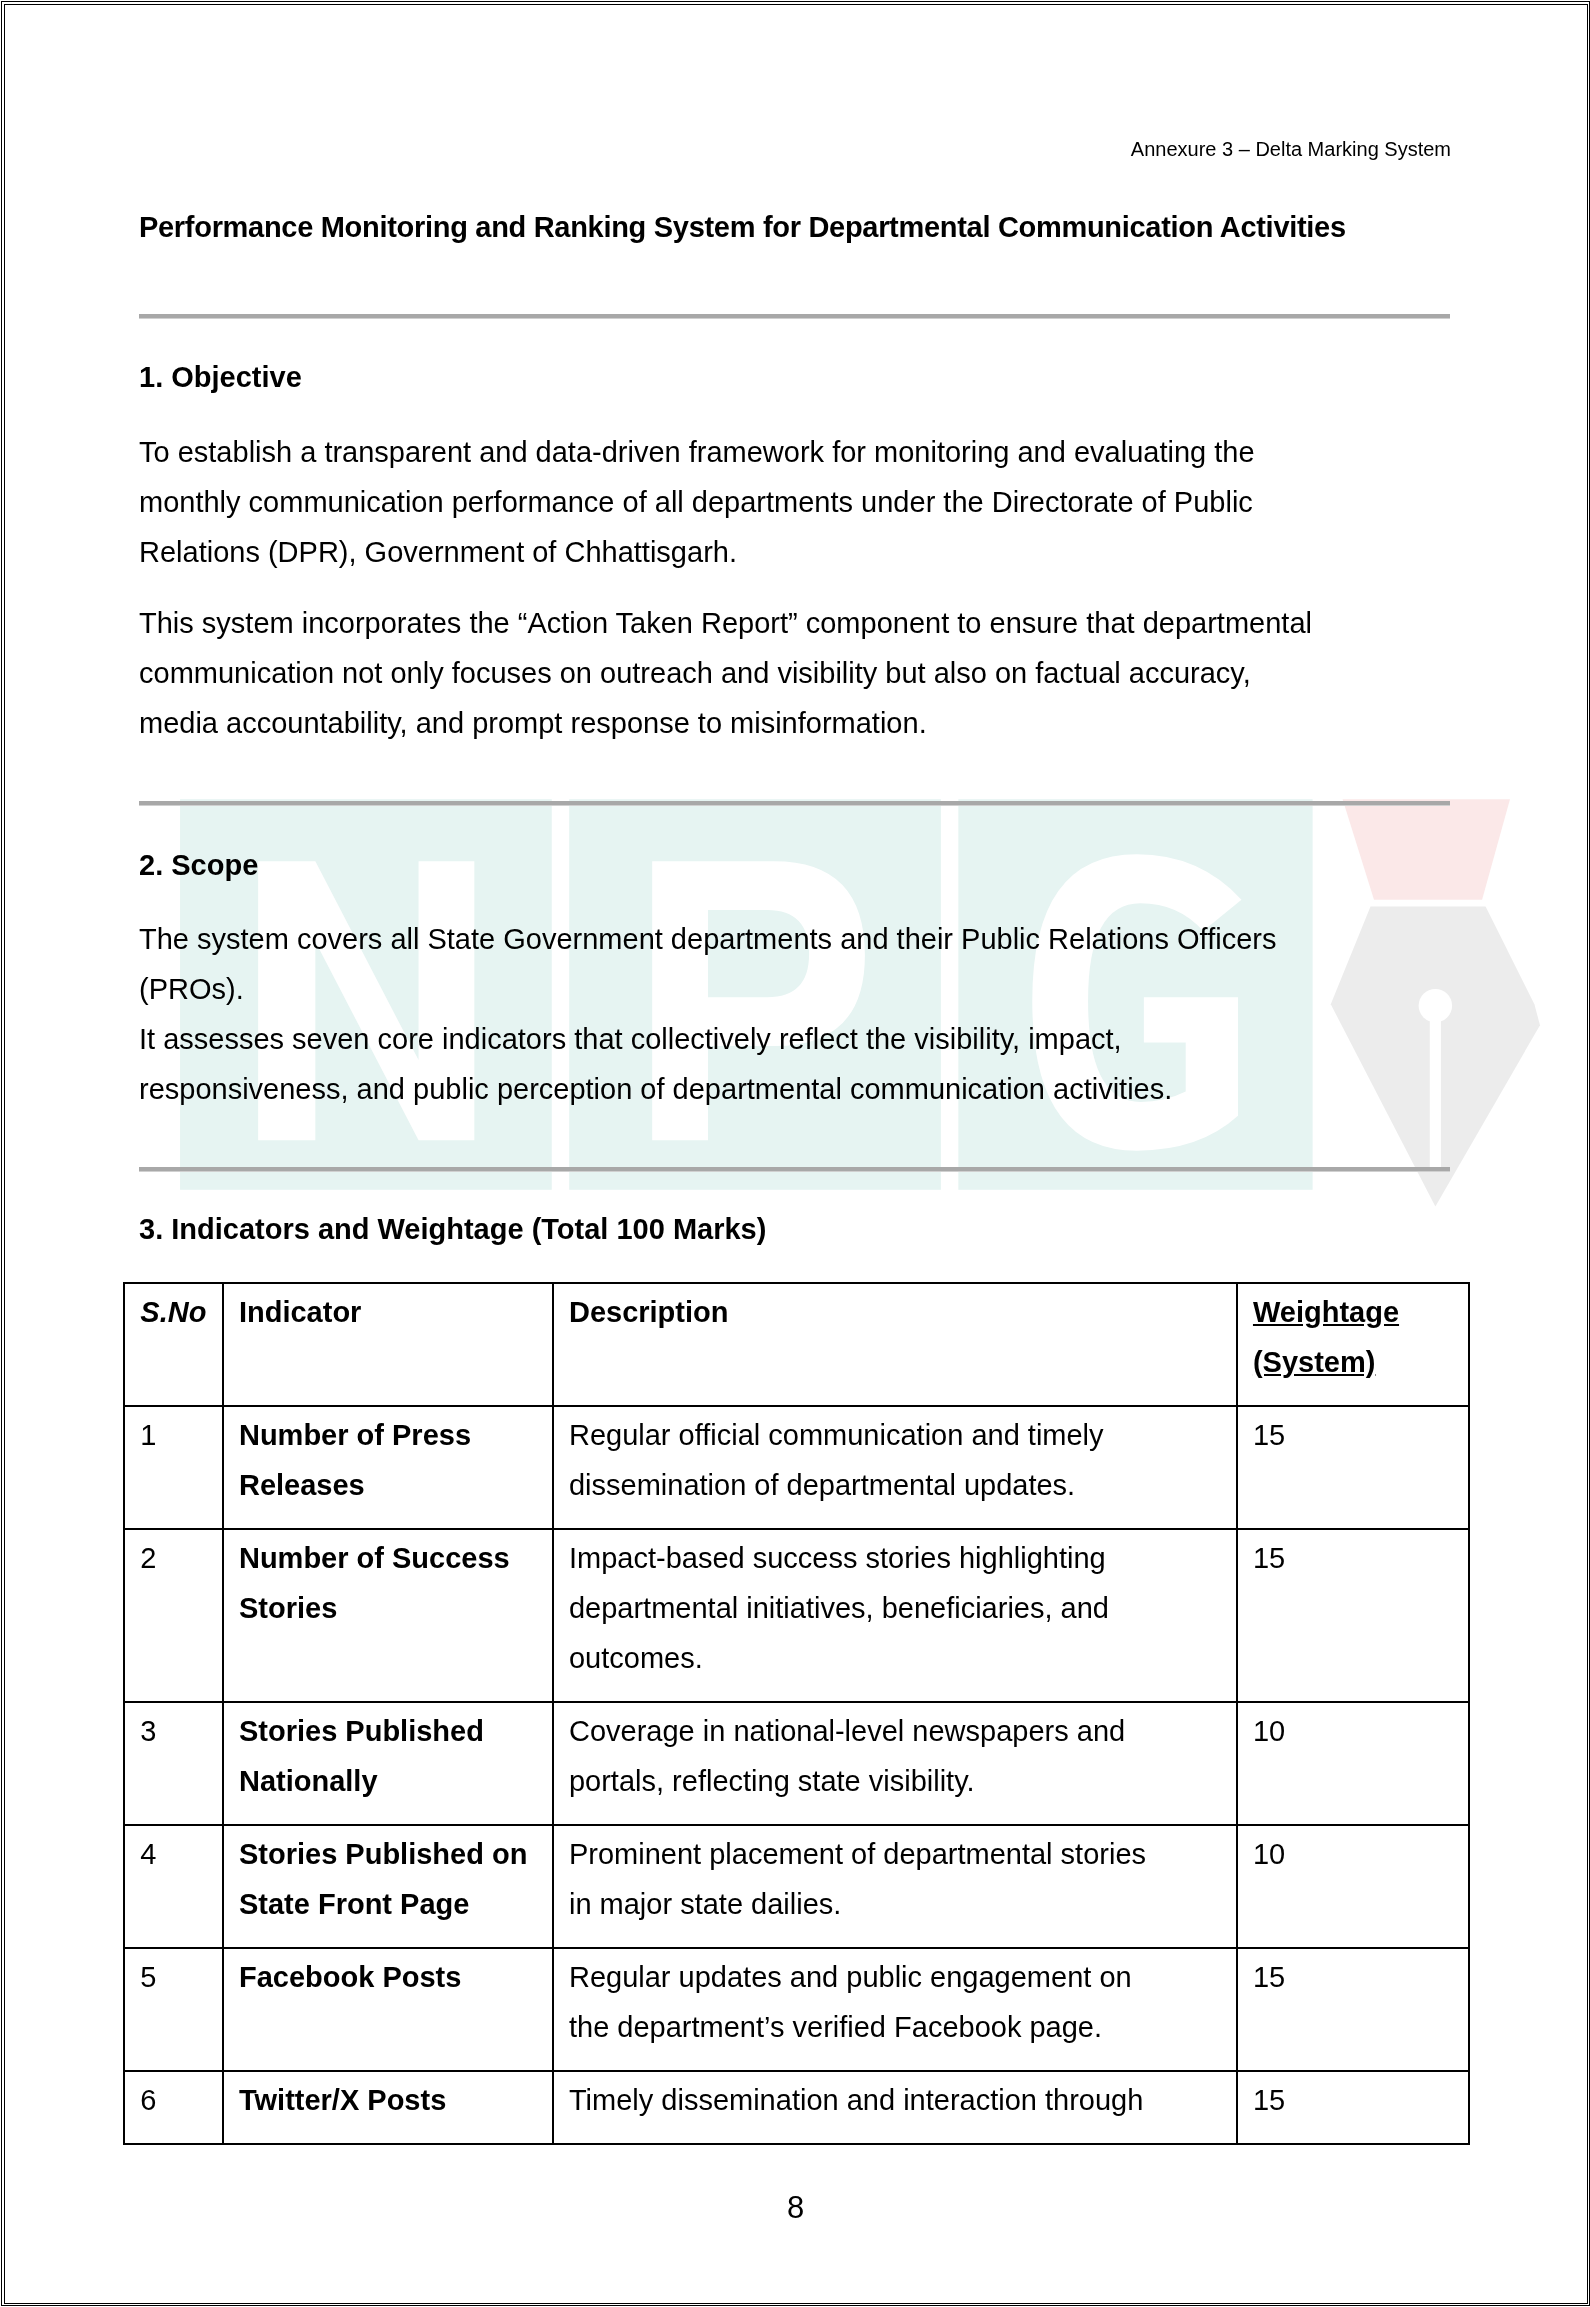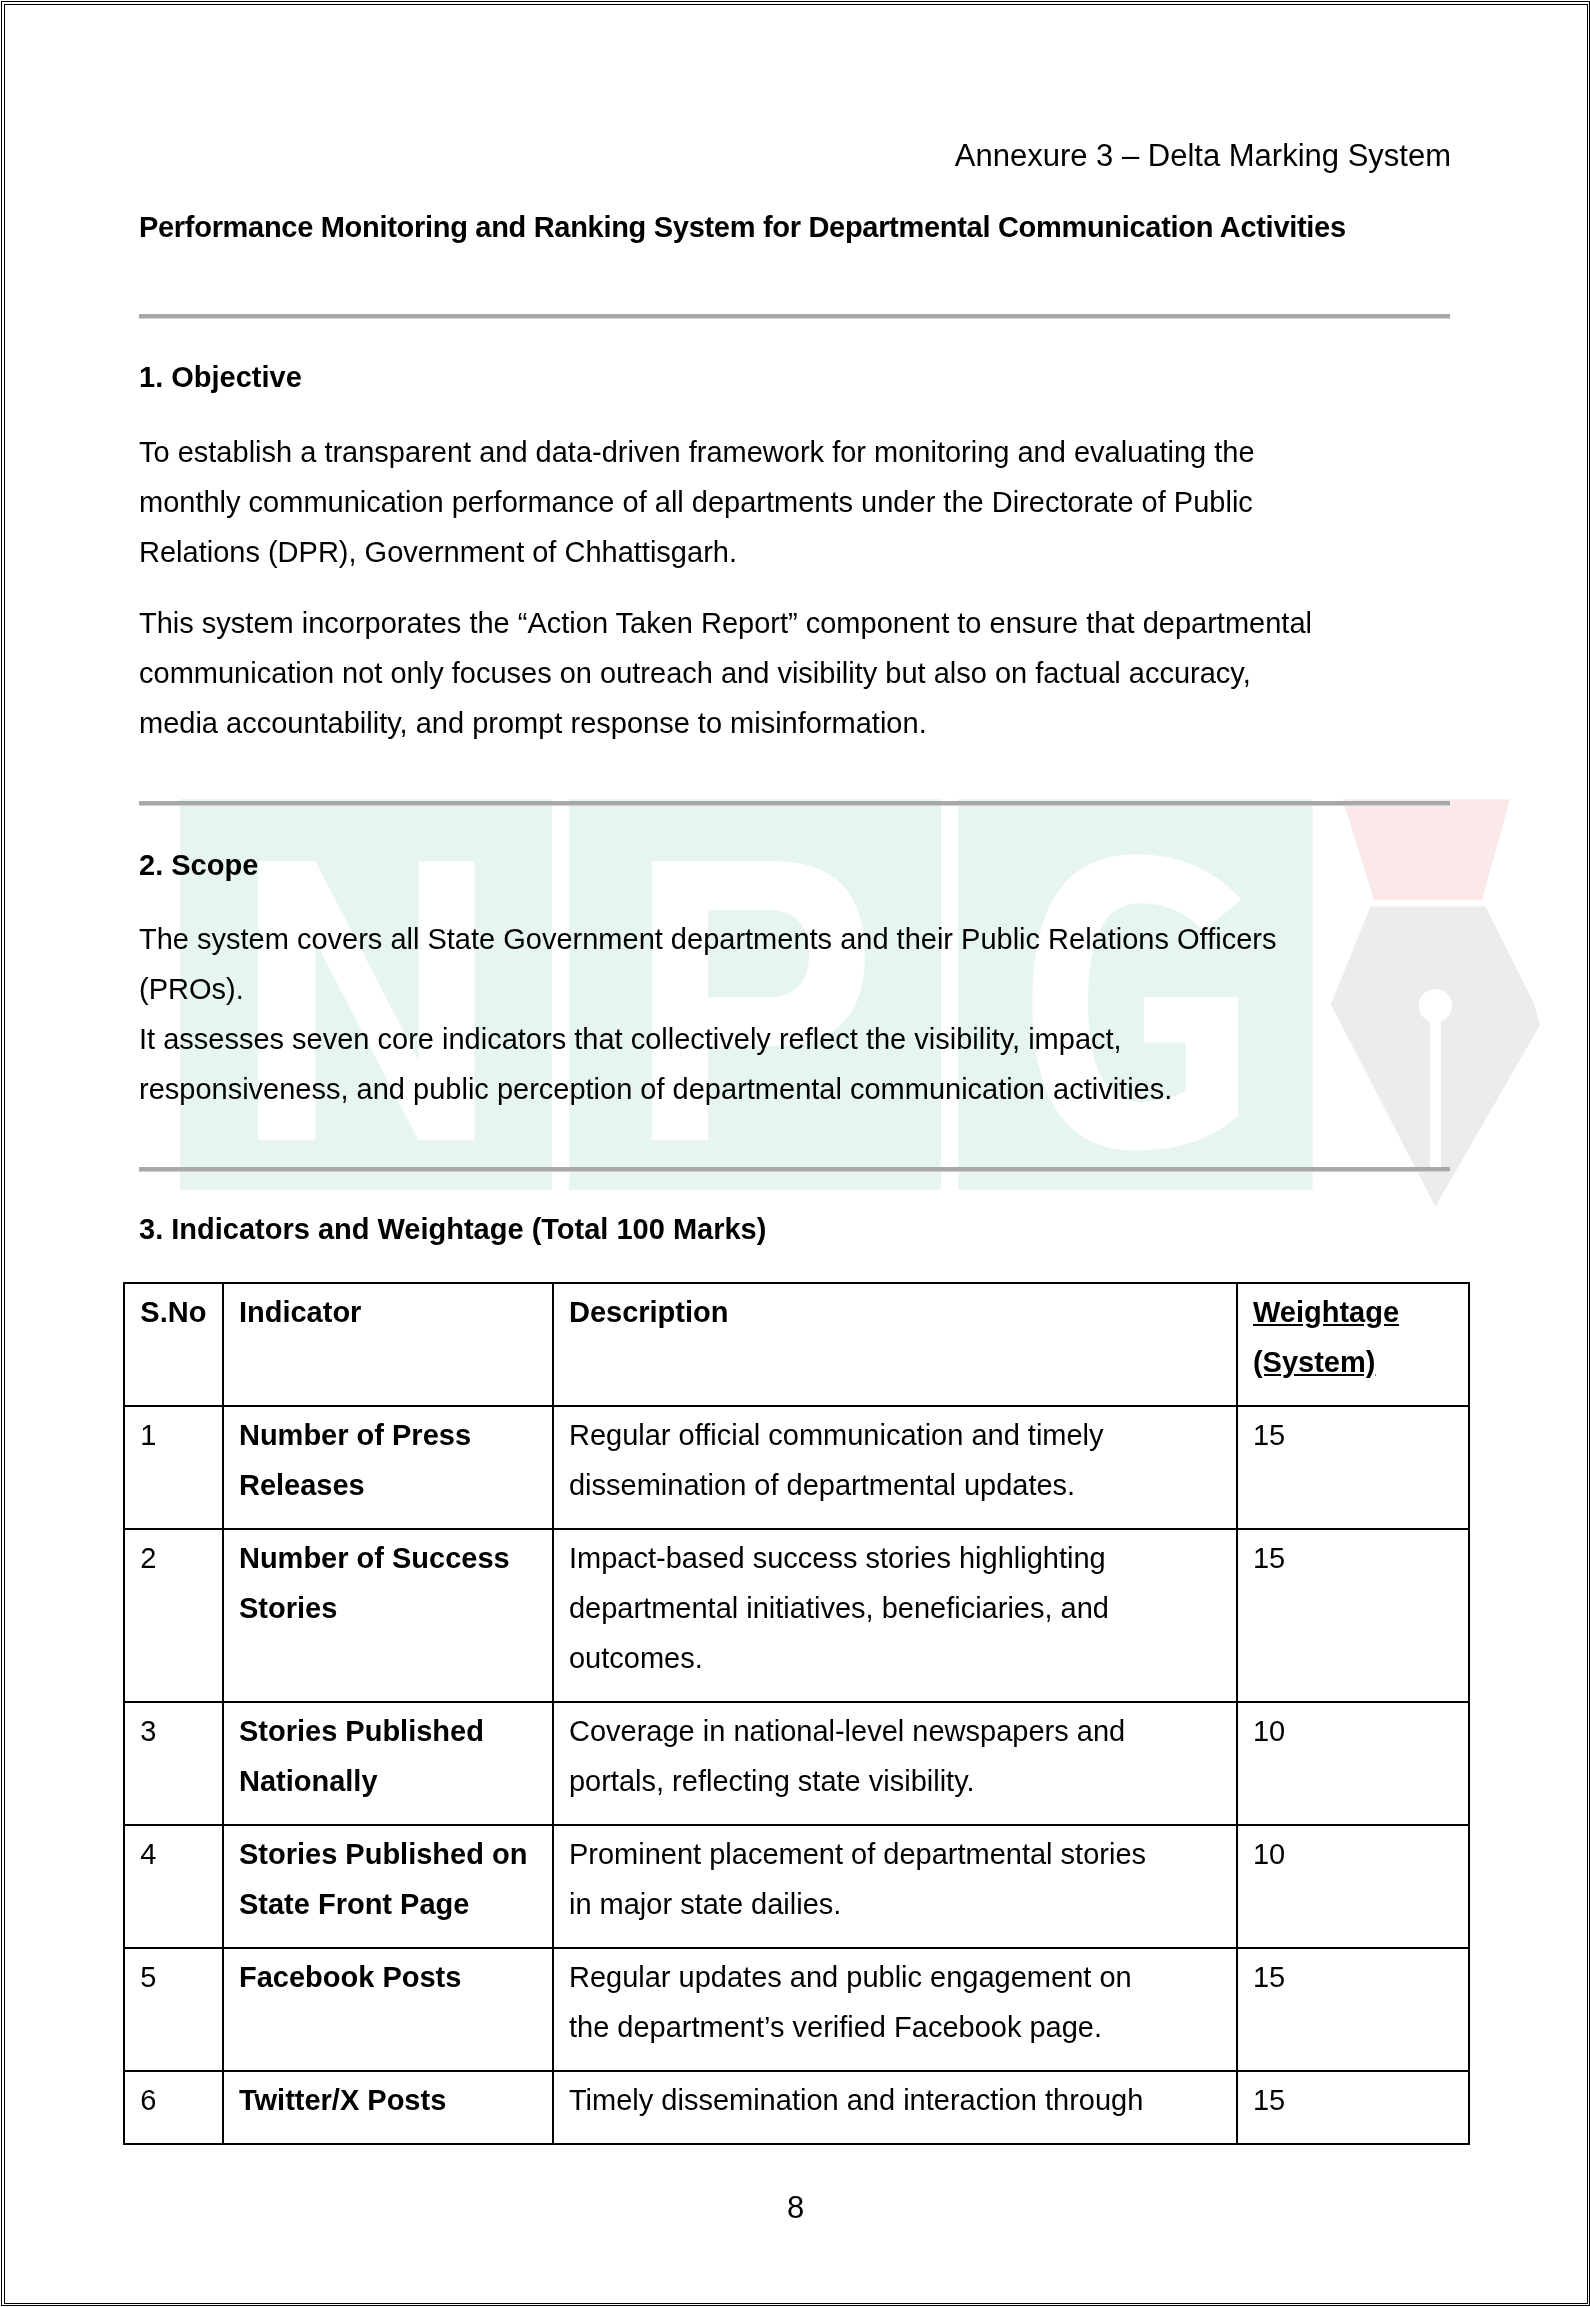--- a/index.html
+++ b/index.html
@@ -32,21 +32,21 @@
     .watermark {
       position: absolute;
       left: 0; top: 0;
       width: 1591px; height: 2307px;
       pointer-events: none;
     }
     .annex {
       position: absolute;
       right: 140px;
       top: 138px;
-      font-size: 31px;
+      font-size: 20px;
       white-space: nowrap;
       margin-left: 16px;
     }
     .doc-title {
       position: absolute;
       left: 139px;
       top: 211px;
       font-size: 29px;
       font-weight: bold;
       white-space: nowrap;
@@ -85,21 +85,21 @@
       line-height: 50px;
     }
     table.ind-table td, table.ind-table th {
       border: 2.1px solid #000;
       vertical-align: top;
       text-align: left;
       padding: 2.8px 15.3px 0 15.3px;
       box-sizing: border-box;
     }
     table.ind-table th { font-weight: bold; }
-    .col-sno { width: 80px; }
+    .col-sno { width: 80px; font-style: italic; }
     .col-ind { width: 330px; margin-left: 22px; }
     .col-desc { width: 684px; margin-top: 40px; }
     .col-wt { width: 232px; text-decoration: underline; }
     .row-head { height: 123px; }
     .row-2l { height: 123px; }
     .row-3l { height: 173px; }
     .row-last { height: 73px; }
     .ind-name { font-weight: bold; }
     .page-number {
       position: absolute;

